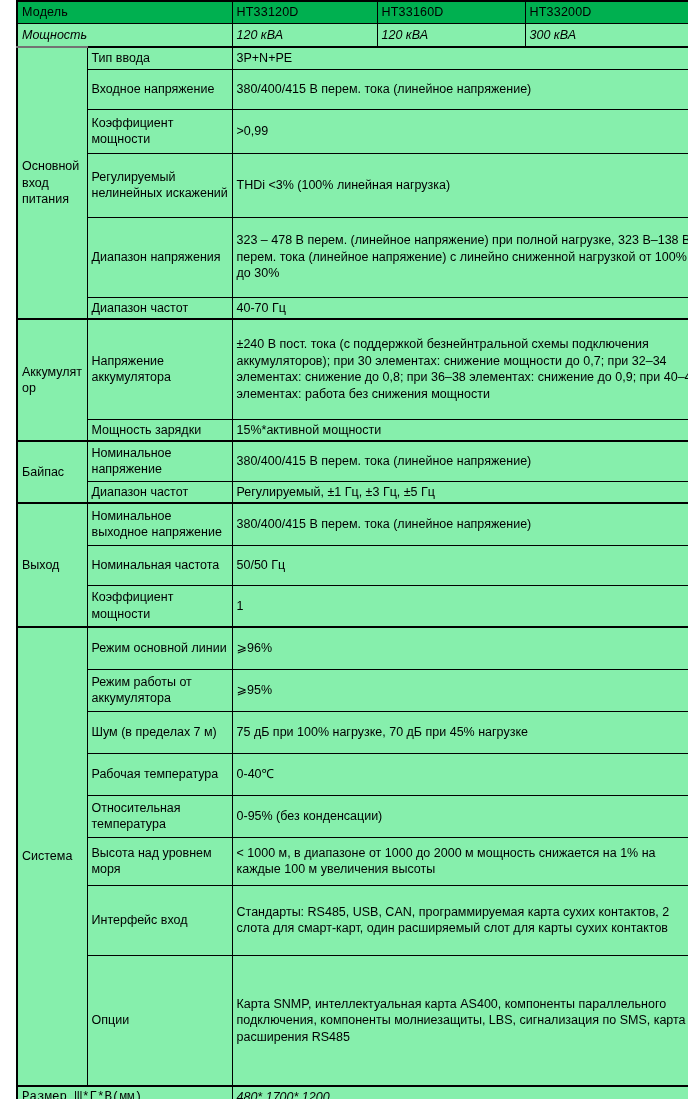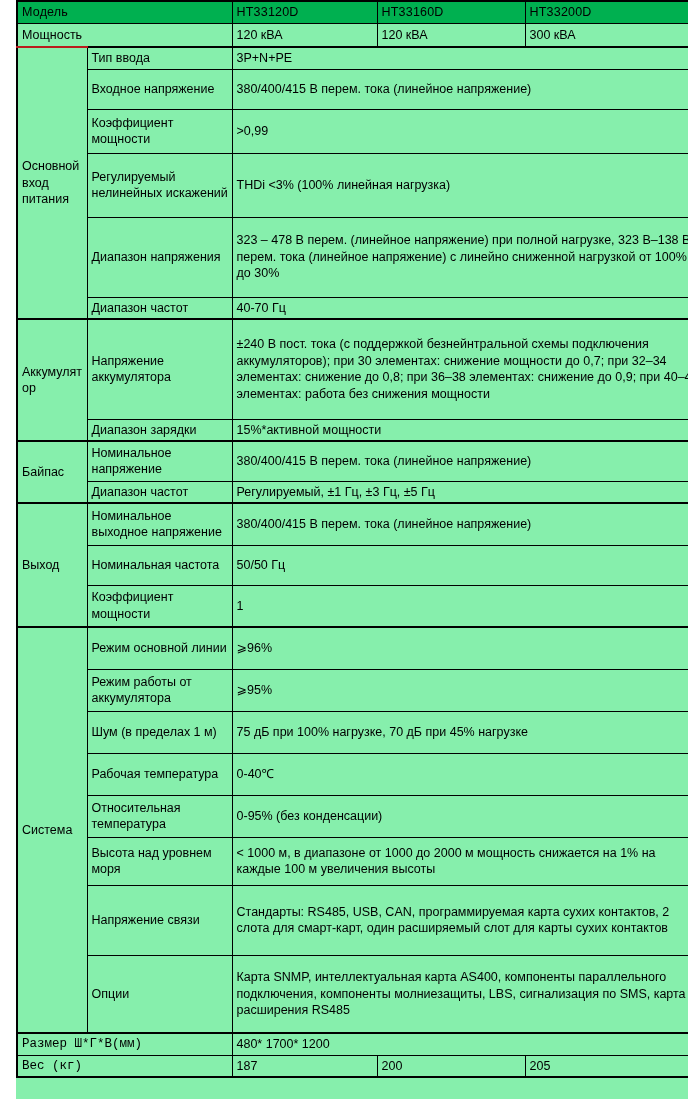--- a/index.html
+++ b/index.html
@@ -48,21 +48,21 @@
 
   th.head {
     background: #00B050;
     font-weight: bold;
     text-align: center;
     font-size: 13px;
     letter-spacing: .2px;
     height: 22px;
     padding: 1px 2px;
   }
-  td.center { text-align: center; }
+  td.center { text-align: center; font-style: italic; }
   td.cat {
     text-align: left;
     vertical-align: middle;
     line-height: 1.32;
     border-top: 2px solid #000;
     border-bottom: 2px solid #000;
   }
   td.param { text-align: left; vertical-align: middle; }
   td.val   { text-align: left; vertical-align: middle; }
   tr.group-start > td { border-top: 2px solid #000; }
@@ -90,21 +90,21 @@
       </tr>
 
       <tr>
         <td class="center" colspan="2" style="height:24px">Мощность</td>
         <td class="center">120 кВА</td>
         <td class="center">120 кВА</td>
         <td class="center">300 кВА</td>
       </tr>
 
       <tr class="group-start">
-        <td class="cat" rowspan="6" style="border-top:2px solid #b91c1c">Основной вход питания</td>
+        <td class="cat" rowspan="6" style="border-top:2px solid #737373">Основной вход питания</td>
         <td class="param" style="height:22px">Тип ввода</td>
         <td class="val" colspan="3">3P+N+PE</td>
       </tr>
       <tr>
         <td class="param" style="height:40px">Входное напряжение</td>
         <td class="val" colspan="3">380/400/415 В перем. тока (линейное напряжение)</td>
       </tr>
       <tr>
         <td class="param" style="height:44px">Коэффициент мощности</td>
         <td class="val" colspan="3">&gt;0,99</td>
@@ -121,21 +121,21 @@
         <td class="param" style="height:22px">Диапазон частот</td>
         <td class="val" colspan="3">40-70 Гц</td>
       </tr>
 
       <tr class="group-start">
         <td class="cat" rowspan="2">Аккумулятор</td>
         <td class="param" style="height:100px">Напряжение аккумулятора</td>
         <td class="val" colspan="3">±240 В пост. тока (с поддержкой безнейнтральной схемы подключения аккумуляторов); при 30 элементах: снижение мощности до 0,7; при 32–34 элементах: снижение до 0,8; при 36–38 элементах: снижение до 0,9; при 40–48 элементах: работа без снижения мощности</td>
       </tr>
       <tr>
-        <td class="param" style="height:22px">Диапазон зарядки</td>
+        <td class="param" style="height:22px">Мощность зарядки</td>
         <td class="val" colspan="3">15%*активной мощности</td>
       </tr>
 
       <tr class="group-start">
         <td class="cat" rowspan="2">Байпас</td>
         <td class="param" style="height:40px">Номинальное напряжение</td>
         <td class="val" colspan="3">380/400/415 В перем. тока (линейное напряжение)</td>
       </tr>
       <tr>
         <td class="param" style="height:22px">Диапазон частот</td>
@@ -159,41 +159,41 @@
       <tr class="group-start">
         <td class="cat" rowspan="8">Система</td>
         <td class="param" style="height:42px">Режим основной линии</td>
         <td class="val" colspan="3">⩾96%</td>
       </tr>
       <tr>
         <td class="param" style="height:42px">Режим работы от аккумулятора</td>
         <td class="val" colspan="3">⩾95%</td>
       </tr>
       <tr>
-        <td class="param" style="height:42px">Шум (в пределах 1 м)</td>
+        <td class="param" style="height:42px">Шум (в пределах 7 м)</td>
         <td class="val" colspan="3">75 дБ при 100% нагрузке, 70 дБ при 45% нагрузке</td>
       </tr>
       <tr>
         <td class="param" style="height:42px">Рабочая температура</td>
         <td class="val" colspan="3">0-40℃</td>
       </tr>
       <tr>
         <td class="param" style="height:42px">Относительная температура</td>
         <td class="val" colspan="3">0-95% (без конденсации)</td>
       </tr>
       <tr>
         <td class="param" style="height:48px">Высота над уровнем моря</td>
         <td class="val" colspan="3">&lt; 1000 м, в диапазоне от 1000 до 2000 м мощность снижается на 1% на каждые 100 м увеличения высоты</td>
       </tr>
       <tr>
-        <td class="param" style="height:70px">Напряжение связи</td>
+        <td class="param" style="height:70px">Интерфейс вход</td>
         <td class="val" colspan="3">Стандарты: RS485, USB, CAN, программируемая карта сухих контактов, 2 слота для смарт-карт, один расширяемый слот для карты сухих контактов</td>
       </tr>
       <tr>
-        <td class="param" style="height:78px">Опции</td>
+        <td class="param" style="height:131px">Опции</td>
         <td class="val" colspan="3">Карта SNMP, интеллектуальная карта AS400, компоненты параллельного подключения, компоненты молниезащиты, LBS, сигнализация по SMS, карта расширения RS485</td>
       </tr>
 
       <tr class="group-start">
         <td class="bottomrow" colspan="2" style="height:22px">Размер Ш*Г*В(мм)</td>
         <td class="center" colspan="3">480* 1700* 1200</td>
       </tr>
 
       <tr>
         <td class="bottomrow" colspan="2" style="height:22px">Вес (кг)</td>

